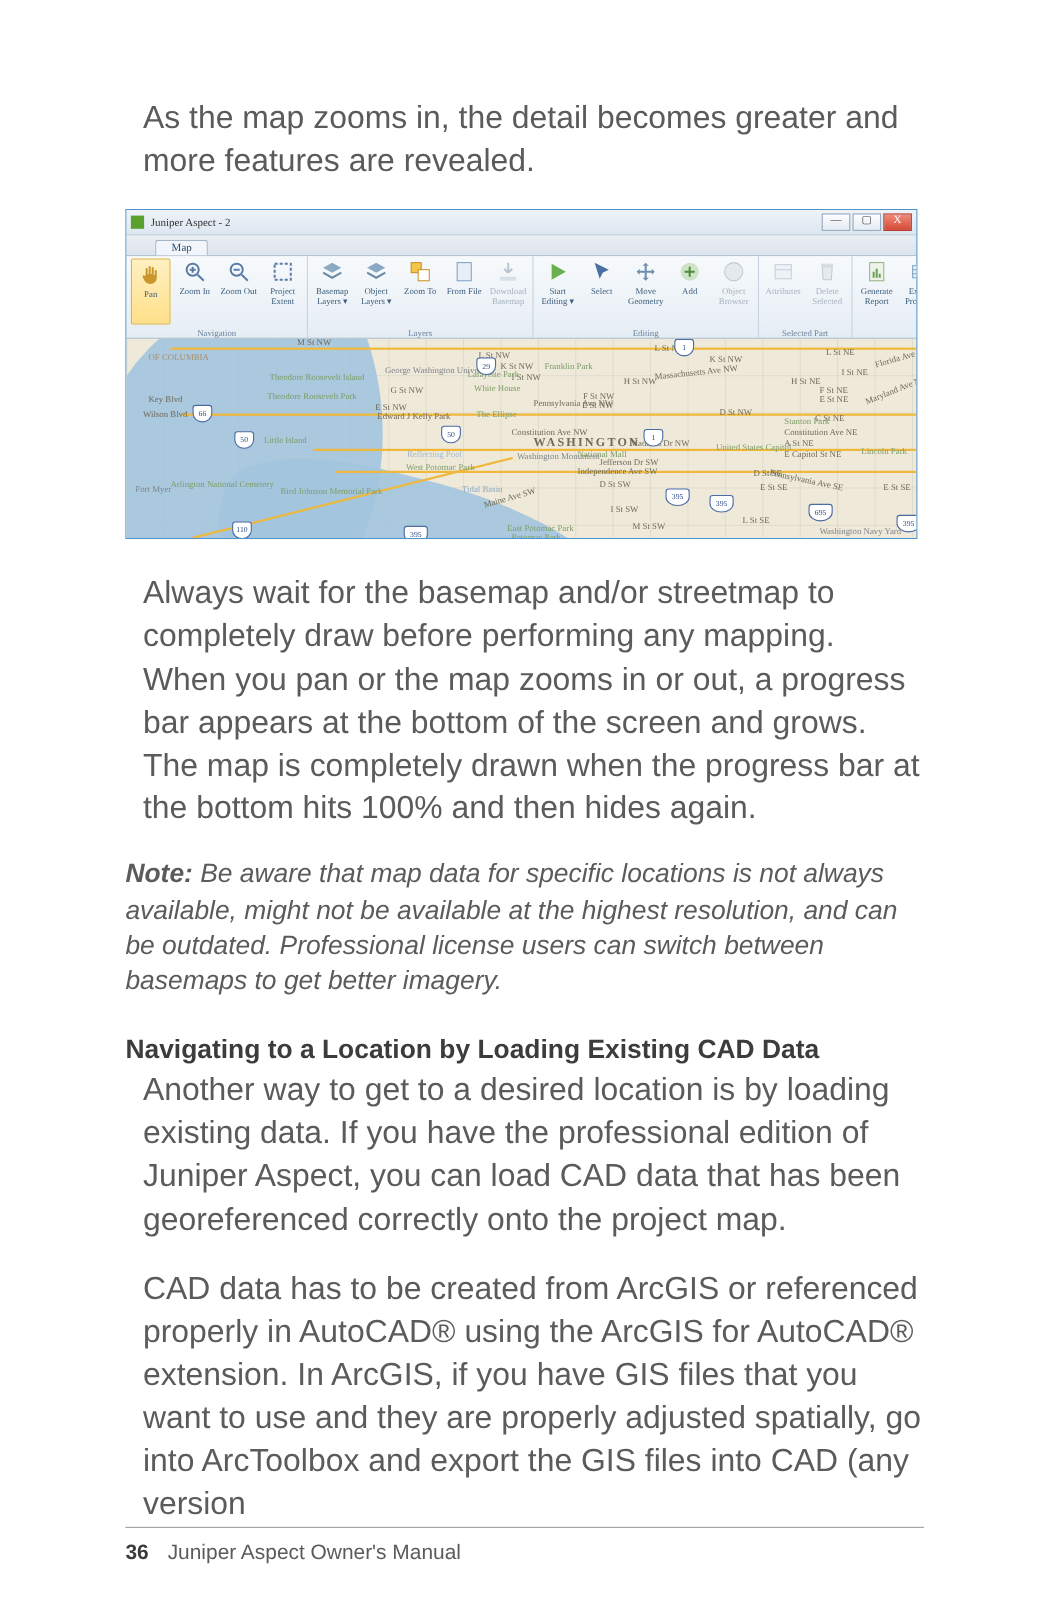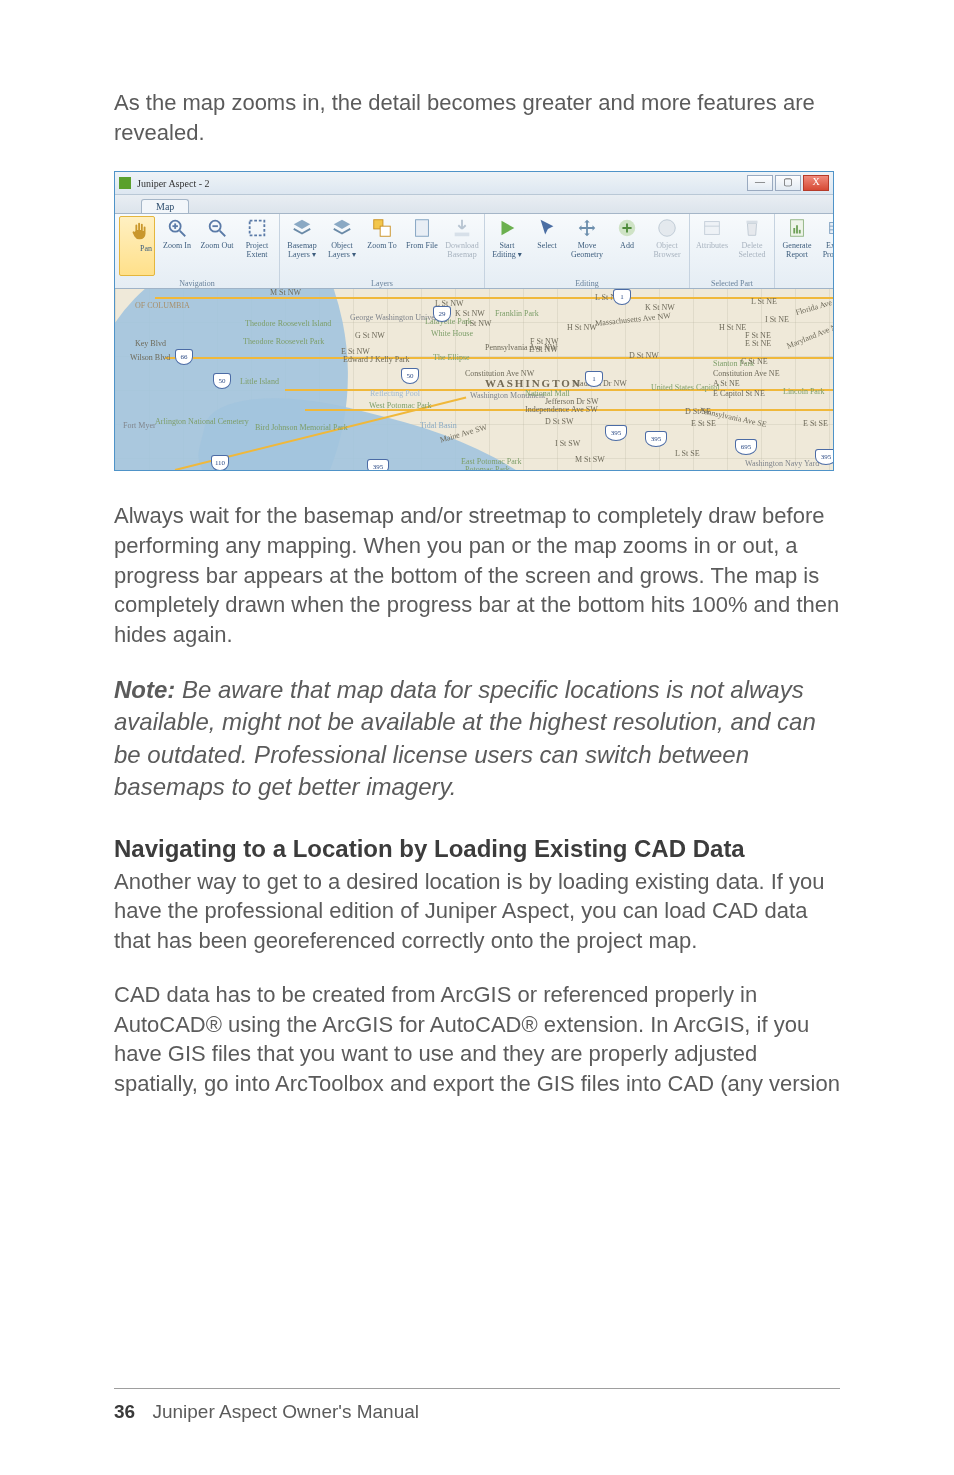--- a/index.html
+++ b/index.html
@@ -11,24 +11,24 @@
     color: #555;
   }
   .page {
     width: 954px;
     min-height: 1475px;
     padding: 88px 114px 60px 114px;
     box-sizing: border-box;
     position: relative;
   }
   p.body {
-    font-size: 22px;
+    font-size: 29px;
     line-height: 1.35;
     color: #5b5b5b;
-    margin: 0 0 24px 0;
+    margin: 0 0 24px 16px;
     font-weight: 400;
   }
   p.note {
     font-size: 24px;
     line-height: 1.35;
     color: #5b5b5b;
     margin: 0 0 30px 0;
     font-style: italic;
   }
   p.note .label {
@@ -139,21 +139,20 @@
     justify-content: flex-start;
     text-align: center;
     line-height: 1.05;
   }
   .rbtn.big {
     width: 30px;
     background: linear-gradient(#fff0c2,#ffe08a);
     border: 1px solid #e4b63d;
     border-radius: 2px;
     padding: 2px 2px 16px 2px;
-    align-items: flex-end;
   }
   .ricn {
     width: 24px;
     height: 24px;
     margin-bottom: 2px;
     display: flex;
     align-items: center;
     justify-content: center;
   }
   .ricn svg { width: 22px; height: 22px; }
@@ -457,21 +456,21 @@
       <span class="maplabel" style="left:320px; top:10px;">L St NW</span>
       <span class="maplabel" style="left:480px; top:4px;">L St NW</span>
       <span class="maplabel" style="left:340px; top:20px;">K St NW</span>
       <span class="maplabel" style="left:530px; top:14px;">K St NW</span>
       <span class="maplabel" style="left:350px; top:30px;">I St NW</span>
       <span class="maplabel" style="left:452px; top:34px;">H St NW</span>
       <span class="maplabel" style="left:240px; top:42px;">G St NW</span>
       <span class="maplabel" style="left:415px; top:48px;">F St NW</span>
       <span class="maplabel" style="left:226px; top:58px;">E St NW</span>
       <span class="maplabel" style="left:414px; top:56px;">E St NW</span>
-      <span class="maplabel" style="left:514px; top:62px;">D St NW</span>
+      <span class="maplabel" style="left:539px; top:62px;">D St NW</span>
       <span class="maplabel" style="left:228px; top:66px;text-align:center;">Edward J Kelly Park</span>
       <span class="maplabel" style="left:318px; top:64px; color:#7d9e69;">The Ellipse</span>
       <span class="maplabel" style="left:316px; top:40px; color:#7d9e69;">White House</span>
       <span class="maplabel" style="left:310px; top:28px; color:#7d9e69;">Lafayette Park</span>
       <span class="maplabel" style="left:380px; top:20px; color:#7d9e69;">Franklin Park</span>
       <span class="maplabel" style="left:235px; top:24px; color:#80858c;">George Washington University</span>
       <span class="maplabel" style="left:370px; top:54px;">Pennsylvania Ave NW</span>
       <span class="maplabel" style="left:480px; top:26px; transform:rotate(-6deg);">Massachusetts Ave NW</span>
       <span class="maplabel" style="left:350px; top:80px;">Constitution Ave NW</span>
       <span class="maplabel big" style="left:370px; top:88px;">WASHINGTON</span>

